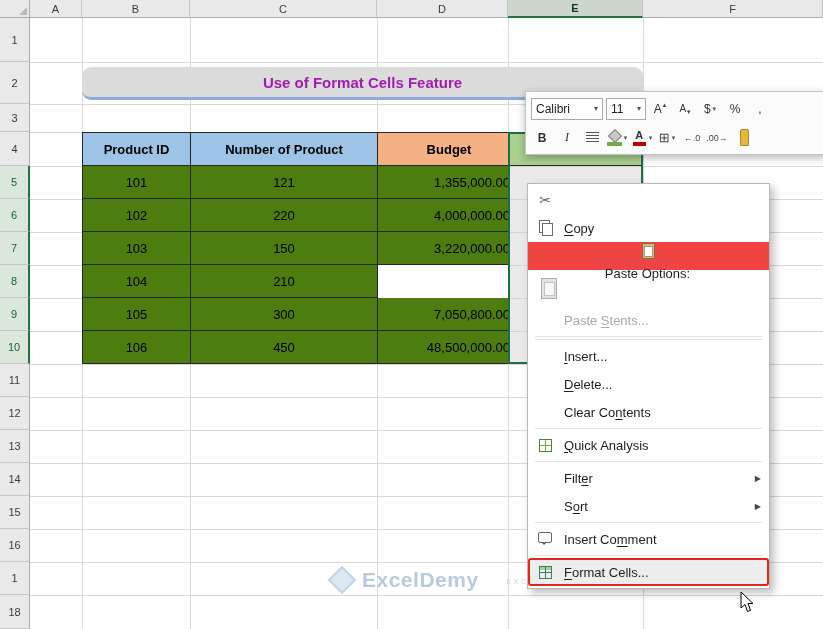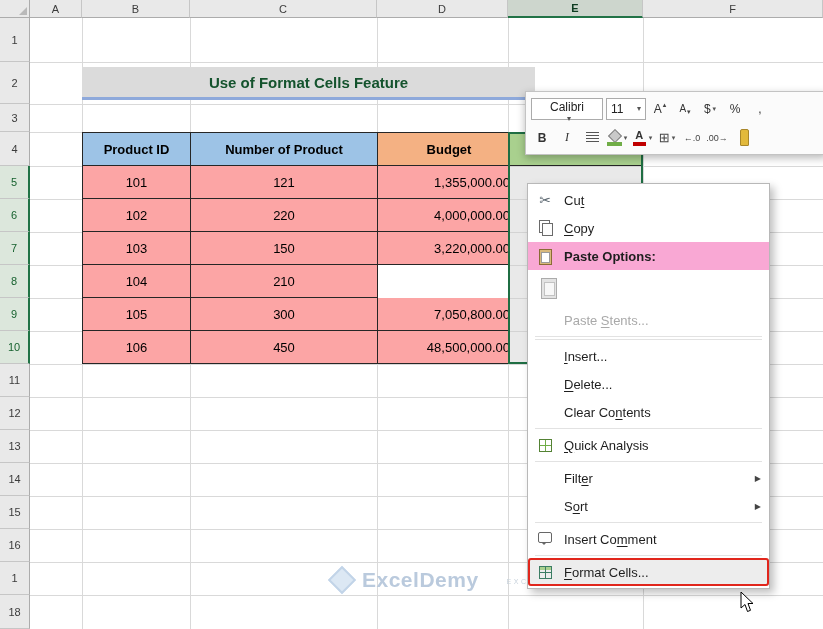--- a/index.html
+++ b/index.html
@@ -20,26 +20,26 @@
   .row-h.sel { background:#DCE7DC; border-right:2px solid #217346; color:#17622F; }
 
   
   .grid-overlay { position:absolute; left:30px; top:18px; right:0; bottom:0; z-index:0;
     background-image:
       linear-gradient(to right, transparent 0 52px, #D9D9D9 52px 53px, transparent 53px 160px, #D9D9D9 160px 161px, transparent 161px 347px, #D9D9D9 347px 348px, transparent 348px 478px, #D9D9D9 478px 479px, transparent 479px 613px, #D9D9D9 613px 614px, transparent 614px),
       linear-gradient(to bottom, transparent 0 44px, #D9D9D9 44px 45px, transparent 45px 86px, #D9D9D9 86px 87px, transparent 87px 114px, #D9D9D9 114px 115px, transparent 115px 148px, #D9D9D9 148px 149px, transparent 149px 181px, #D9D9D9 181px 182px, transparent 182px 214px, #D9D9D9 214px 215px, transparent 215px 247px, #D9D9D9 247px 248px, transparent 248px 280px, #D9D9D9 280px 281px, transparent 281px 313px, #D9D9D9 313px 314px, transparent 314px 346px, #D9D9D9 346px 347px, transparent 347px 379px, #D9D9D9 379px 380px, transparent 380px 412px, #D9D9D9 412px 413px, transparent 413px 445px, #D9D9D9 445px 446px, transparent 446px 478px, #D9D9D9 478px 479px, transparent 479px 511px, #D9D9D9 511px 512px, transparent 512px 544px, #D9D9D9 544px 545px, transparent 545px 577px, #D9D9D9 577px 578px, transparent 578px);
   }
 
   
-  .title-banner { position:absolute; left:82px; top:67px; width:453px; height:33px; background:#DBDBDB; border-bottom:3px solid #8EA9DB; display:flex; align-items:center; justify-content:center; font-size:15px; font-weight:700; color:#14532d; z-index:2; }
+  .title-banner { position:absolute; left:82px; top:67px; width:561px; height:33px; background:#DBDBDB; border-bottom:3px solid #8EA9DB; display:flex; align-items:center; justify-content:center; font-size:15px; font-weight:700; color:#a21caf; z-index:2;border-radius:9px; }
 
   
   .xtable { position:absolute; left:82px; top:132px; border-left:1px solid #262626; border-top:1px solid #262626; z-index:2; background:#fff; }
   .xrow { display:flex; }
-  .xcell { display:flex; align-items:center; justify-content:center; font-size:13px; color:#000; background:#fca5a5; border-right:1px solid #262626; border-bottom:1px solid #262626; height:33px; }
+  .xcell { display:flex; align-items:center; justify-content:center; font-size:13px; color:#000; background:#4d7c0f; border-right:1px solid #262626; border-bottom:1px solid #262626; height:33px; }
   .xrow.hd .xcell { height:33px; font-weight:700; font-size:13px; }
   .c1 { width:108px; } .c2 { width:187px; } .c3 { width:143px; }
   .hd-blue { background:#9DC3E6; } .hd-orange { background:#F4B183; }
   .num-right { justify-content:flex-end; padding-right:10px; }
 
   
   .sel-e { position:absolute; left:508px; top:132px; width:135px; height:232px; border:2px solid #1F6E43; background:repeating-linear-gradient(to bottom, #E9E9E9 0 32px, #D3D3D3 32px 33px); z-index:3; }
   .sel-e-hdr { height:32px; background:#A9D08E; border-bottom:1px solid #262626; }
 
   
@@ -47,21 +47,21 @@
   .wm-row { display:flex; align-items:center; gap:10px; }
   .wm-diamond { width:20px; height:20px; background:#DCE8F4; border:2px solid #C2D4E8; transform:rotate(45deg); }
   .wm-brand { font-size:21px; font-weight:700; color:#BACADD; letter-spacing:0.5px; }
   .wm-tag { font-size:7px; letter-spacing:2.5px; color:#C8D2DC; margin-top:2px; margin-left:28px; }
 
   
   .mini-toolbar { position:absolute; left:525px; top:91px; width:302px; background:#FBFBFB; border:1px solid #C3C3C3; box-shadow:0 3px 8px rgba(0,0,0,0.28); z-index:5; padding:3px 5px; display:flex; flex-direction:column; gap:2px; }
   .mtb-row { display:flex; align-items:center; gap:3px; height:27px; }
   .combo { border:1px solid #ABABAB; background:#fff; font-size:12px; color:#222; padding:1px 4px; display:flex; align-items:center; justify-content:space-between; height:22px; }
   .combo .caret { font-size:8px; color:#555; margin-left:4px; }
-  .combo.font { width:72px;flex-direction:column; } .combo.size { width:40px; }
+  .combo.font { width:72px; } .combo.size { width:40px; }
   .tbtn { min-width:22px; height:22px; display:flex; align-items:center; justify-content:center; font-size:12px; color:#333; border-radius:2px; gap:1px; }
   .tbtn .sup { font-size:7px; color:#444; margin-bottom:8px; }
   .tbtn .sub { font-size:7px; color:#444; margin-top:6px; }
   .tbtn .dd { font-size:7px; color:#555; margin-left:1px; }
   .tbtn.b { font-weight:700; } .tbtn.i { font-style:italic; font-family:"Liberation Serif", serif; }
   .tbtn.small-label { font-size:9px; color:#444; }
   .ic-align { width:13px; height:11px; background:repeating-linear-gradient(to bottom, #555 0 1px, transparent 1px 3px); }
   .ic-bucket { width:15px; height:16px; position:relative; }
   .ic-bucket::before { content:""; position:absolute; left:3px; top:1px; width:8px; height:8px; background:#C9C9C9; border:1px solid #7F7F7F; transform:rotate(45deg); }
   .ic-bucket::after { content:""; position:absolute; left:0; bottom:0; width:15px; height:4px; background:#70AD47; }
@@ -71,21 +71,21 @@
   .ic-brush { width:9px; height:17px; background:#E2B93B; border:1px solid #A8862A; border-radius:2px 2px 1px 1px; margin-left:4px; }
 
   
   .ctx { position:absolute; left:527px; top:183px; width:243px; background:#FFFFFF; border:1px solid #B8B8B8; box-shadow:4px 4px 8px rgba(0,0,0,0.25); z-index:6; padding:2px 0; font-size:13px; color:#1e1e1e; }
   .ctx-item { height:28px; display:flex; align-items:center; padding:0 8px 0 6px; gap:8px; position:relative; }
   .ctx-icon { width:22px; display:flex; justify-content:center; align-items:center; flex:none; }
   .ctx-label { flex:1; white-space:nowrap; }
   .ctx-label u { text-underline-offset:2px; }
   .ctx-arrow { font-size:8px; color:#444; }
   .ctx-sep { height:1px; background:#E2E2E2; margin:2px 7px; }
-  .ctx-item.header-row { background:#f9a8d4; font-weight:700; }
+  .ctx-item.header-row { background:#ef4444; font-weight:400;flex-direction:column; }
   .ctx-item.disabled { color:#A9A9A9; }
   .ctx-item.paste-row { height:36px; }
   .ctx-item.highlight { background:#EDEDED; outline:2px solid #E1261C; outline-offset:-2px; border-radius:3px; }
 
   
   .ic-cut { font-size:14px; color:#5B6770; }
   .ic-copy { position:relative; width:16px; height:16px; }
   .ic-copy::before { content:""; position:absolute; left:2px; top:0; width:9px; height:11px; border:1px solid #6A6A6A; background:#fff; }
   .ic-copy::after { content:""; position:absolute; left:5px; top:3px; width:9px; height:11px; border:1px solid #6A6A6A; background:#FDFDFD; }
   .ic-clip { position:relative; width:16px; height:16px; }
@@ -249,21 +249,20 @@
         </span>
     </div>
   </div>
 
   <div class="ctx">
 
     <div class="ctx-item">
       <span class="ctx-icon">
           <span class="ic-cut">✂</span>
         </span>
-      <span class="ctx-label"><span>Cu</span><u>t</u><span></span></span>
     </div>
 
     <div class="ctx-item">
       <span class="ctx-icon">
           <span class="ic-copy"></span>
         </span>
       <span class="ctx-label"><span></span><u>C</u><span>opy</span></span>
     </div>
 
     <div class="ctx-item header-row">

